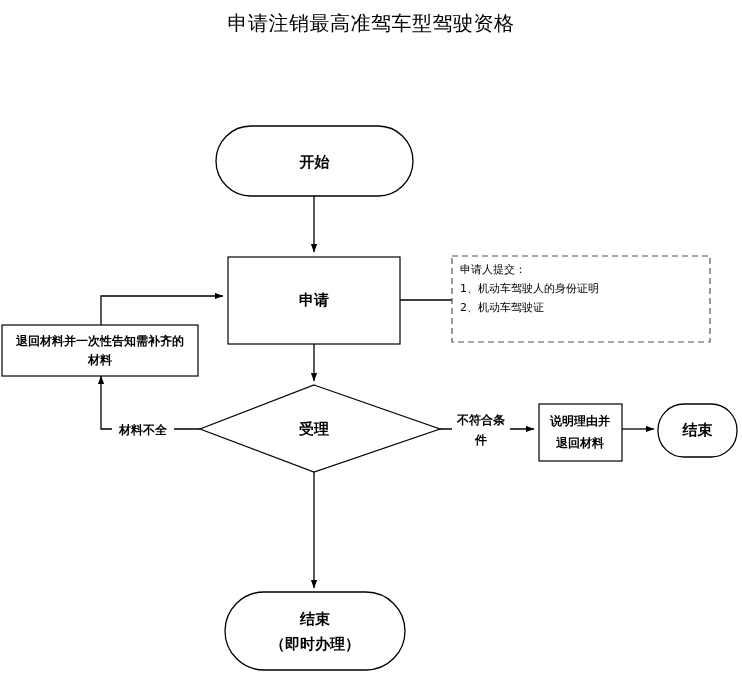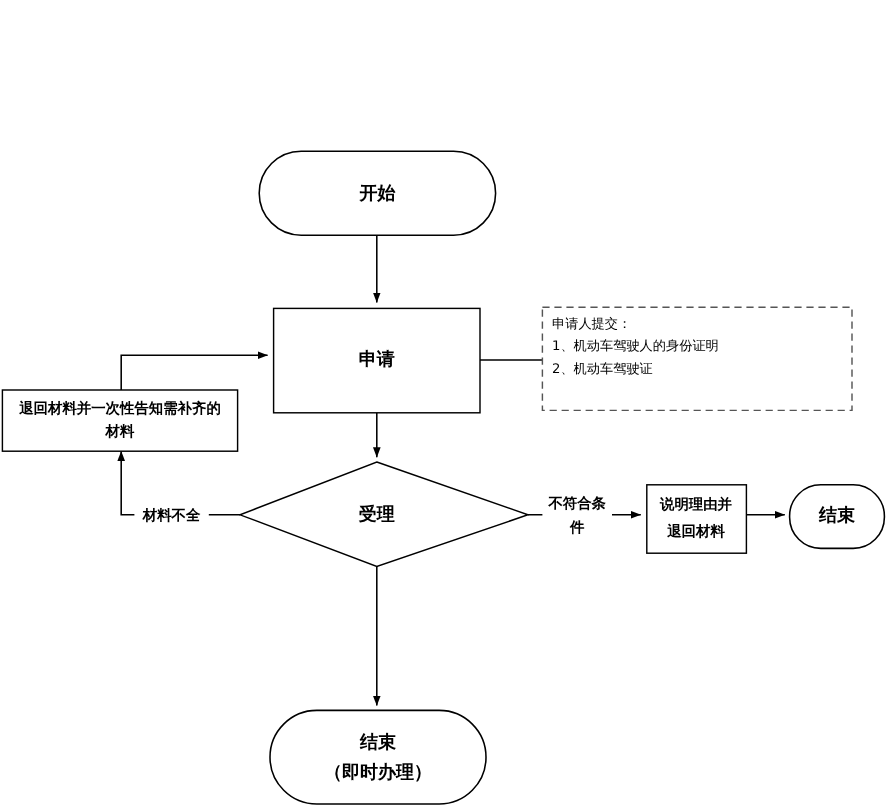--- a/index.html
+++ b/index.html
@@ -84,20 +84,21 @@
     fill: #000000;
     text-anchor: start;
     dominant-baseline: middle;
   }
 </style>
 </head>
 <body>
 
 <div id="flowchart-root">
 
+  <div class="chart-title">申请注销最高准驾车型驾驶资格</div>
 
   <svg class="diagram" viewBox="0 0 742 677">
     <defs>
       <marker id="arrowhead" markerWidth="9" markerHeight="9" refX="8.2" refY="3.2" orient="auto" markerUnits="userSpaceOnUse">
         <path d="M0,0 L8.4,3.2 L0,6.4 z" fill="#000000"></path>
       </marker>
     </defs>
 
     <path class="edge-line" d="M314,196 L314,252" marker-end="url(#arrowhead)"></path>
 

